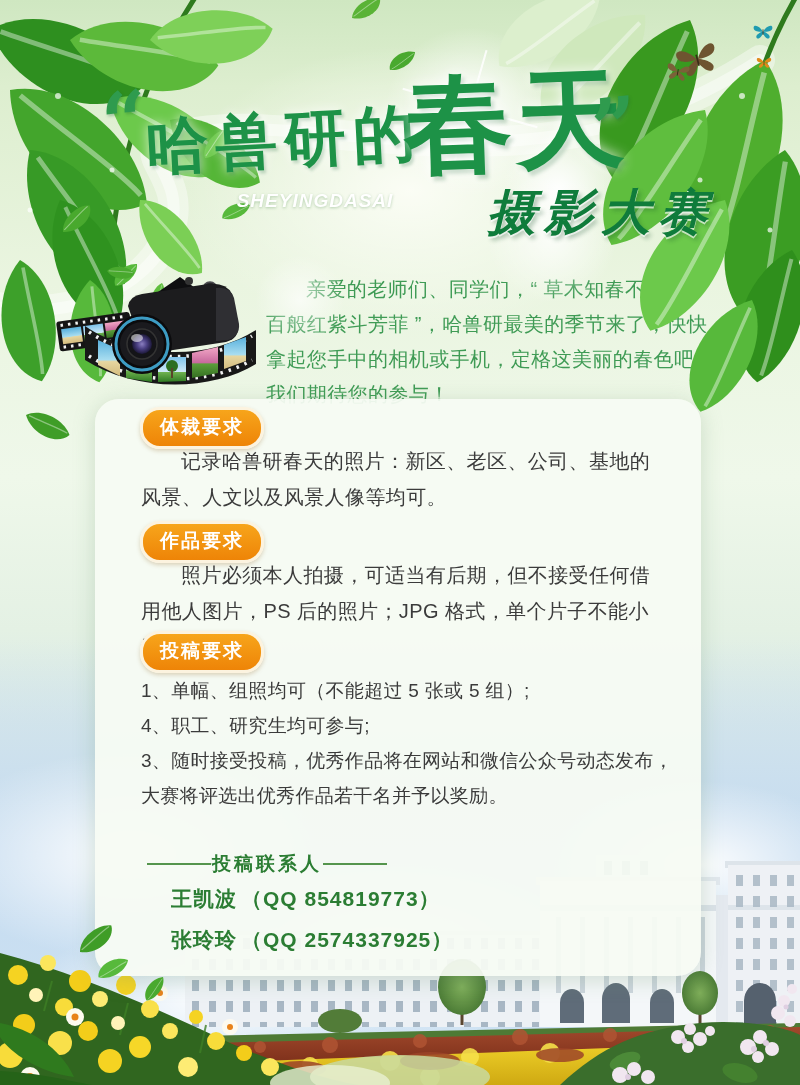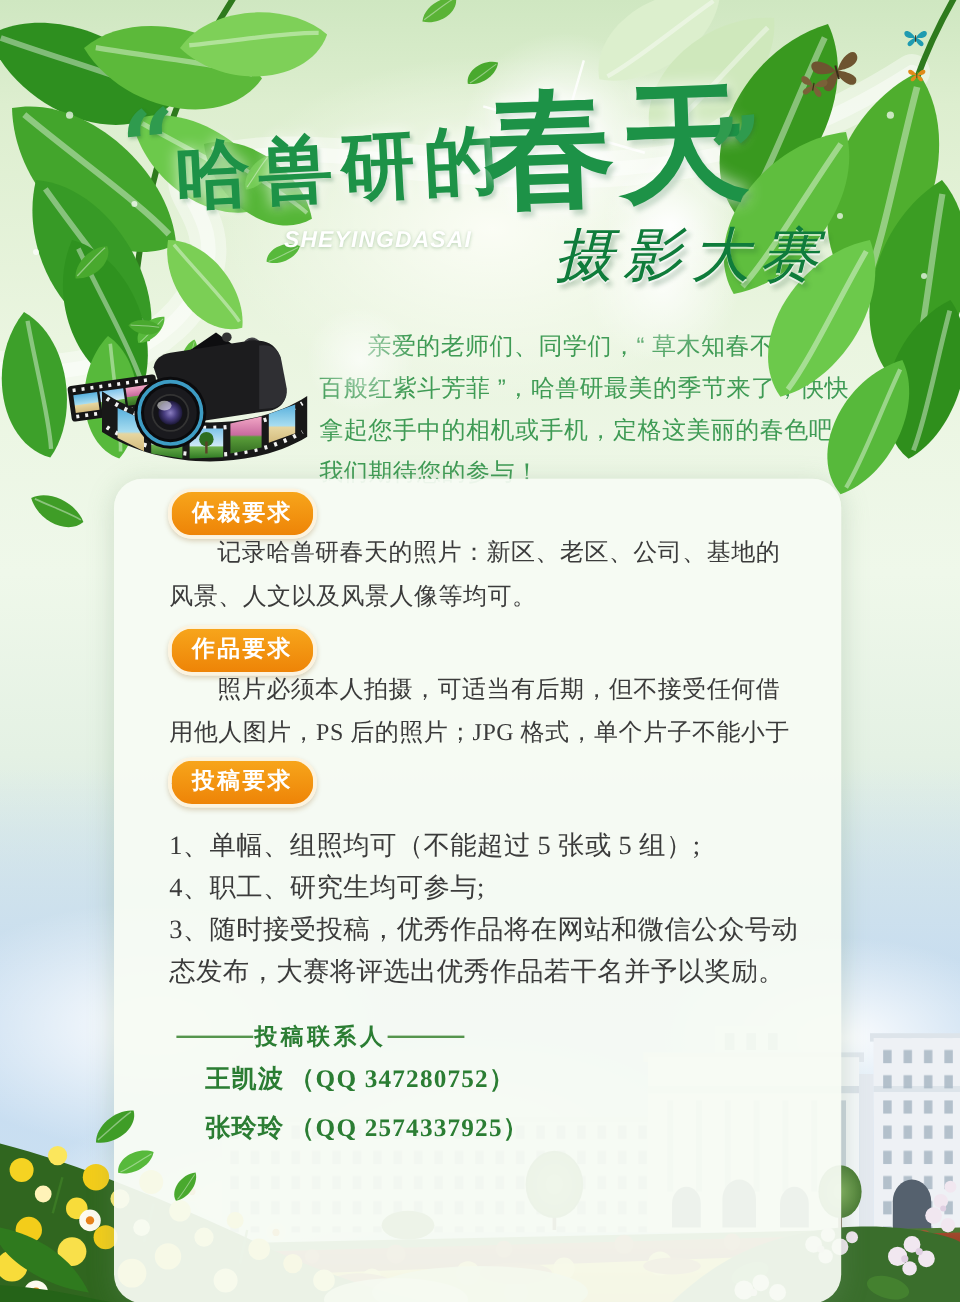--- a/index.html
+++ b/index.html
@@ -17,32 +17,32 @@
   .cloud{position:absolute;z-index:1;background:
       radial-gradient(ellipse at center,rgba(255,255,255,.95),rgba(255,255,255,0) 70%);}
   .c1{left:-70px;top:750px;width:400px;height:210px;}
   .c2{left:170px;top:855px;width:430px;height:190px;}
   .c3{left:540px;top:780px;width:320px;height:170px;}
   .c4{left:20px;top:920px;width:380px;height:160px;}
 
   .scene{position:absolute;left:0;top:785px;width:800px;height:300px;z-index:2;}
 
   
-  .card{position:absolute;left:95px;top:399px;width:606px;height:687px;z-index:5;
+  .card{position:absolute;left:95px;top:399px;width:606px;height:577px;z-index:5;
         background:rgba(247,251,243,.94);border-radius:24px;
-        box-shadow:0 4px 22px rgba(110,150,110,.28);font-family:Liberation Serif, serif;}
+        box-shadow:0 4px 22px rgba(110,150,110,.28);}
   .badge{position:absolute;display:inline-block;padding:4px 17px 6px;border-radius:20px;
          background:linear-gradient(180deg,#f7a51b,#ee8407);border:3px solid #fcf3df;
          color:#fff;font-weight:bold;font-size:19px;letter-spacing:2px;
          box-shadow:0 2px 4px rgba(140,90,20,.25);}
   .b1{left:45px;top:8px}.b2{left:45px;top:122px}.b3{left:45px;top:232px}
   .sec-body{position:absolute;left:46px;width:524px;margin:0;font-size:20px;
             line-height:36px;color:#3b3b3b;text-indent:2em;letter-spacing:.4px;}
   .body1{top:44px}.body2{top:158px}
-  .rules{position:absolute;left:46px;top:288px;width:536px;font-size:22px;
+  .rules{position:absolute;left:46px;top:274px;width:536px;font-size:19px;
          line-height:35px;color:#3b3b3b;letter-spacing:.3px;}
   .contact-heading{position:absolute;left:52px;top:452px;display:flex;align-items:center;
          gap:1px;color:#2b7d33;font-size:19px;font-weight:bold;letter-spacing:3px;}
   .ch-line{width:64px;height:2px;background:#55954d;}
   .contacts{position:absolute;left:76px;top:486px;font-size:21px;font-weight:bold;color:#2b7d33;}
   .crow{margin-bottom:13px;letter-spacing:1px;}
   .crow .cqq{margin-left:4px;}
 
   
   .deco{position:absolute;left:0;top:0;width:800px;height:1085px;z-index:6;pointer-events:none;}
@@ -59,21 +59,21 @@
       text-shadow:0 0 12px rgba(255,255,255,.85),2px 3px 3px rgba(25,100,50,.28);}
   .t-high{position:absolute;left:404px;top:50px;z-index:9;font-size:108px;font-weight:bold;
       letter-spacing:4px;color:#1d9247;transform:rotate(-2deg);
       font-family:"DejaVu Serif",serif;
       text-shadow:0 0 14px rgba(255,255,255,.9),3px 4px 4px rgba(25,100,50,.3);}
   .pinyin{position:absolute;left:166px;top:190px;width:298px;z-index:9;text-align:center;
       color:#fff;font-style:italic;font-weight:bold;line-height:1.12;
       text-shadow:0 1px 3px rgba(80,140,80,.4);}
   .py1{font-size:19px;letter-spacing:1px;}
   .py2{font-size:23px;letter-spacing:.4px;}
-  .subtitle{position:absolute;left:462px;top:180px;z-index:9;font-size:49px;font-weight:normal;
+  .subtitle{position:absolute;left:487px;top:180px;z-index:9;font-size:49px;font-weight:bold;
       font-style:italic;letter-spacing:8px;color:#0f7c3b;
       text-shadow:0 2px 0 rgba(255,255,255,.65),3px 4px 4px rgba(20,80,40,.3);}
   .intro{position:absolute;left:266px;top:272px;width:458px;z-index:4;margin:0;
       font-size:20px;line-height:35px;color:#3f9b55;text-indent:2em;letter-spacing:.4px;}
 </style>
 </head>
 <body>
 
 <div class="poster">
 
@@ -279,21 +279,21 @@
       <div class="rule">3、随时接受投稿，优秀作品将在网站和微信公众号动态发布，大赛将评选出优秀作品若干名并予以奖励。</div>
     </div>
 
     <div class="contact-heading">
       <span class="ch-line"></span>
       <span>投稿联系人</span>
       <span class="ch-line"></span>
     </div>
     <div class="contacts">
       <div class="crow">
-        <span class="cname">王凯波</span><span class="cqq">（QQ 347280752）</span>
+        <span class="cname">王凯波</span><span class="cqq">（QQ 854819773）</span>
       </div>
       <div class="crow">
         <span class="cname">张玲玲</span><span class="cqq">（QQ 2574337925）</span>
       </div>
     </div>
   </div>
 
   <svg class="deco" viewBox="0 0 800 1085" aria-hidden="true">
     <defs>
       <g id="lf">

